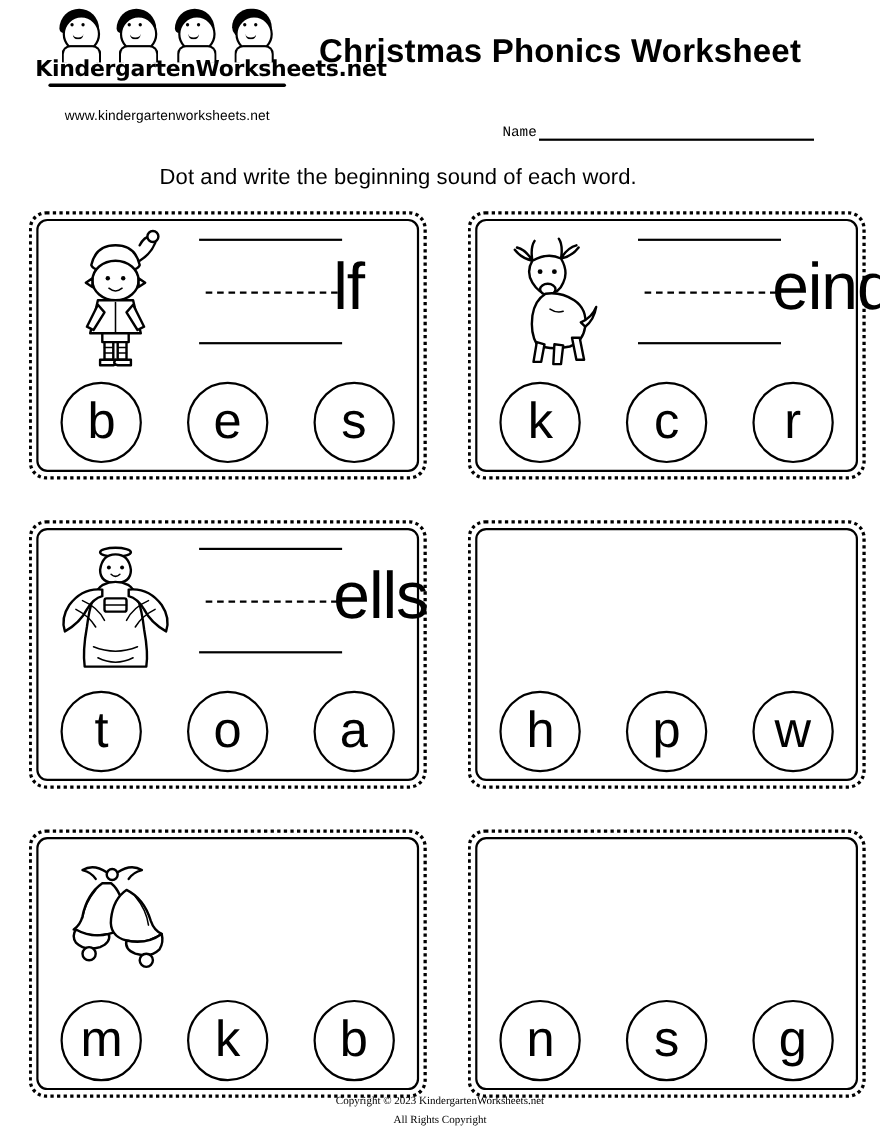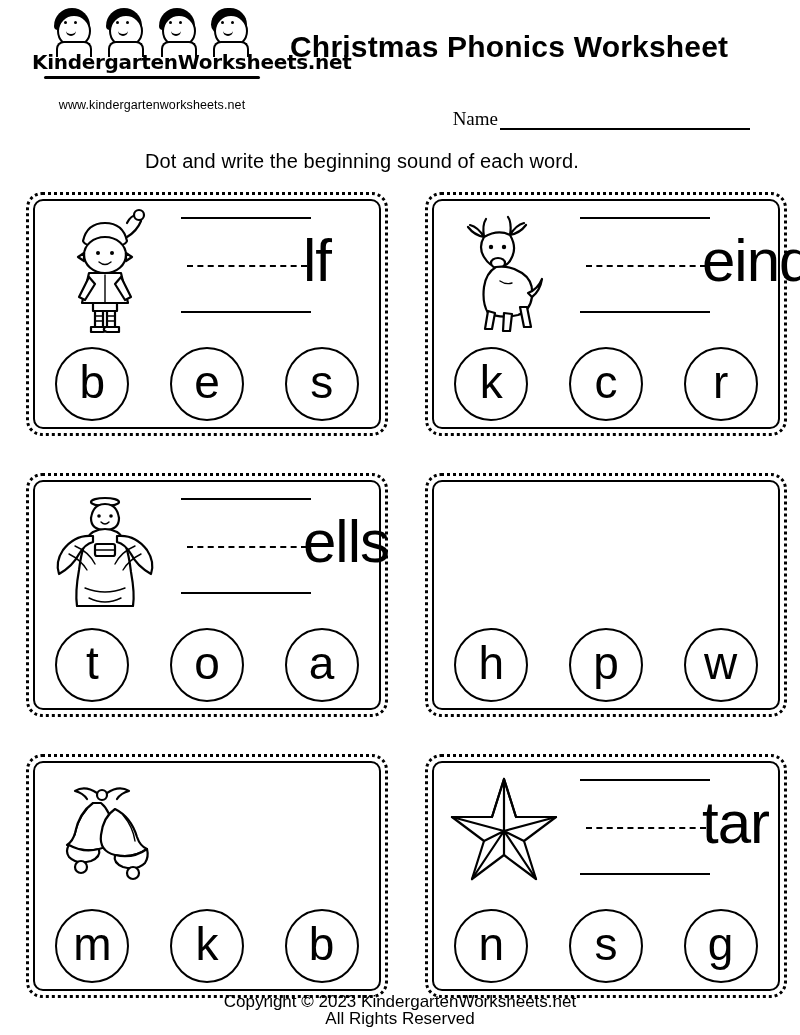--- a/index.html
+++ b/index.html
@@ -136,24 +136,24 @@
     left: 290px;
     top: 30px;
     font-family: "Liberation Sans", sans-serif;
     font-size: 30px;
     font-weight: bold;
     letter-spacing: 0.2px;
     white-space: nowrap;
   }
   .name-line {
     position: absolute;
-    right: 50px;
+    right: 60px;
     top: 108px;
-    font-size: 19px;
-    font-family: Liberation Serif, serif;
+    font-size: 13px;
+    font-family: Liberation Mono, monospace;
     white-space: nowrap;
   }
   .name-line .blank {
     display: inline-block;
     width: 250px;
     border-bottom: 2px solid #000;
     height: 18px;
     vertical-align: bottom;
     margin-left: 2px;
   }
@@ -284,23 +284,23 @@
     box-sizing: border-box;
   }
 
   
   .footer {
     position: absolute;
     left: 0;
     bottom: 8px;
     width: 800px;
     text-align: center;
-    font-size: 17px;
+    font-size: 10px;
     line-height: 17px;
-    font-family: Liberation Sans, sans-serif;
+    font-family: Liberation Serif, serif;
   }
 
   
   svg .s {
     fill: none;
     stroke: #000;
     stroke-width: 2.2;
     stroke-linecap: round;
     stroke-linejoin: round;
   }
@@ -532,42 +532,26 @@
         <div class="choice">m</div>
         <div class="choice">k</div>
         <div class="choice">b</div>
       </div>
     </div>
   </div>
 
   <div class="card">
     <div class="card-scallop"></div>
     <div class="card-inner">
-      <div class="card-top">
-        <div class="pic">
-          <svg viewBox="0 0 120 130" width="120" height="130">
-            <path class="sf" d="M60 10 L72 48 L112 48 L80 72 L92 110 L60 86 L28 110 L40 72 L8 48 L48 48 Z"></path>
-            <path class="s" d="M60 10 L60 86 M60 10 L48 48 M60 10 L72 48 M8 48 L60 62 M112 48 L60 62 M28 110 L60 62 M92 110 L60 62 M40 72 L60 62 M80 72 L60 62"></path>
-          </svg>
-        </div>
-        <div class="word-area">
-          <div class="write-lines">
-            <div class="ln top"></div>
-            <div class="ln mid"></div>
-            <div class="ln bot"></div>
-          </div>
-          <div class="word-rest">tar</div>
-        </div>
-      </div>
       <div class="choices">
         <div class="choice">n</div>
         <div class="choice">s</div>
         <div class="choice">g</div>
       </div>
     </div>
   </div>
 
 </div>
 
 <div class="footer">
   <div>Copyright © 2023 KindergartenWorksheets.net</div>
-  <div>All Rights Reserved</div>
+  <div>All Rights Copyright</div>
 </div>
 
 </body></html>

